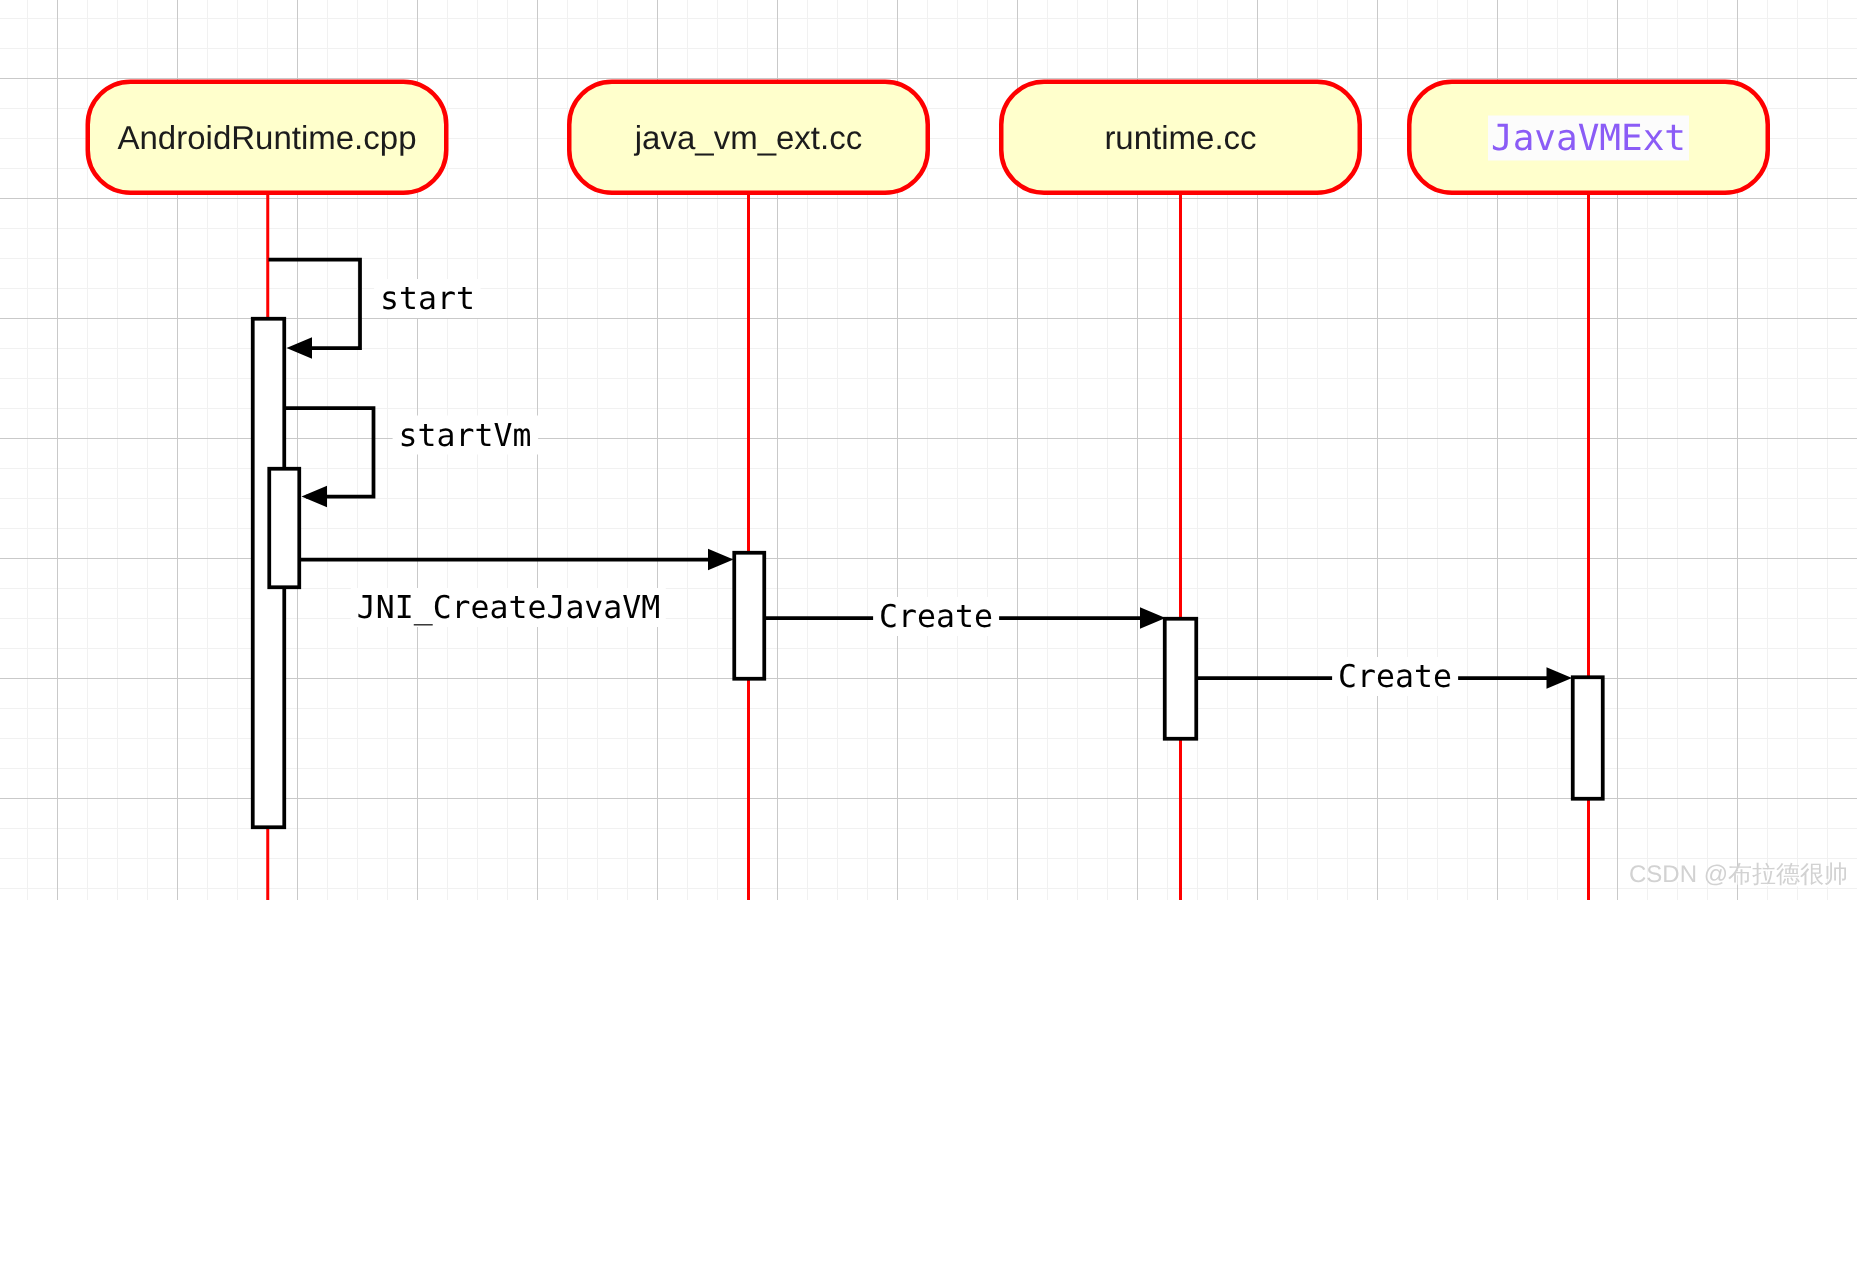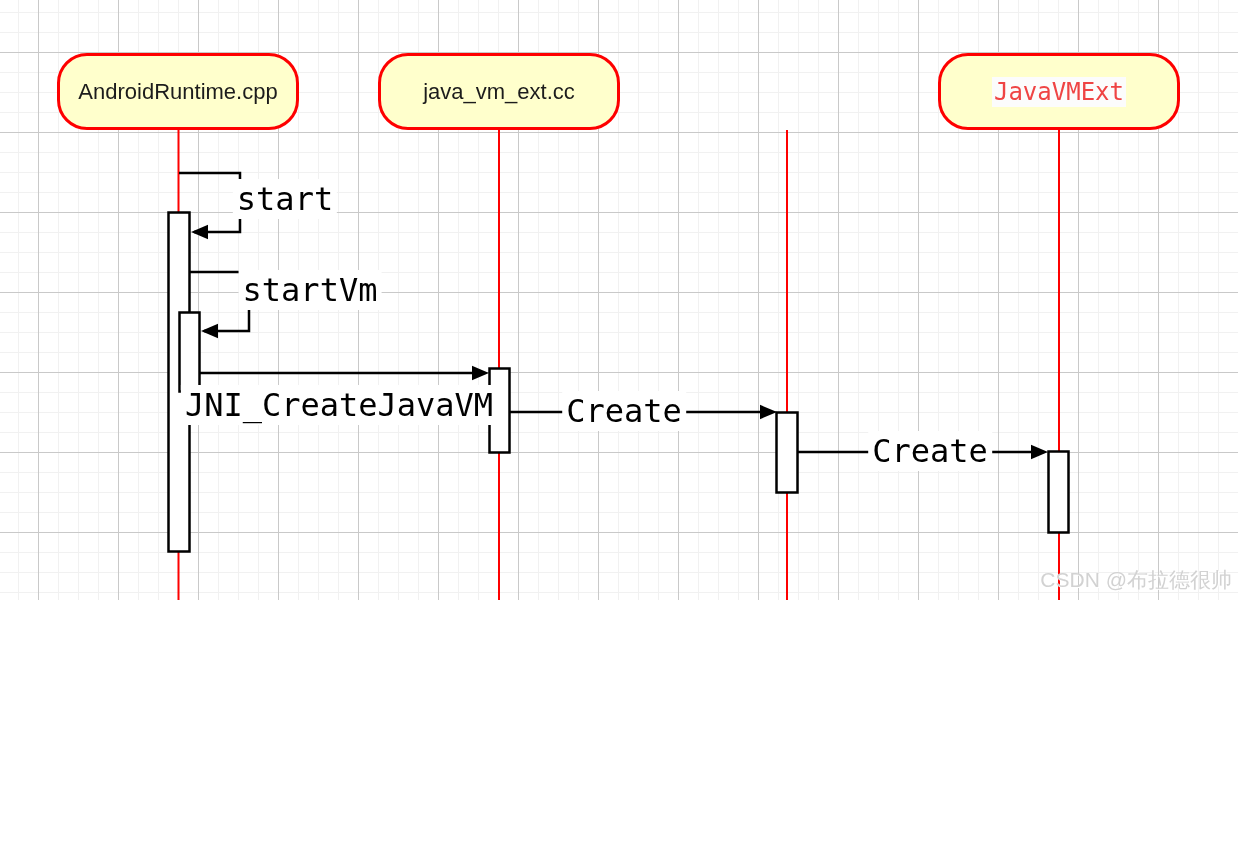--- a/index.html
+++ b/index.html
@@ -31,40 +31,40 @@
     display: flex;
     align-items: center;
     justify-content: center;
     font-size: 22px;
     color: #1c1c1c;
     z-index: 3;
   }
   .actor .code {
     font-family: "DejaVu Sans Mono", monospace;
     font-size: 24px;
-    color: #ef4444;
+    color: #8b5cf6;
     background: #fcfcfc;
     padding: 1px 2px;
   }
   .msg-label {
     position: absolute;
     transform: translate(-50%, -50%);
     font-family: "DejaVu Sans Mono", monospace;
-    font-size: 32px;
+    font-size: 21px;
     color: #000;
     background: #ffffff;
     padding: 1px 4px;
     white-space: nowrap;
     z-index: 2;
   }
   .watermark {
     position: absolute;
     right: 6px;
     bottom: 6px;
-    font-size: 21px;
+    font-size: 16px;
     color: #d2d2d2;
     text-shadow: 1px 1px 0 #ffffff;
     z-index: 4;
     white-space: nowrap;
   }
 </style>
 </head>
 <body>
 
 <div class="canvas">
@@ -113,20 +113,23 @@
       <polygon points="1048,452 1031,444.8 1031,459.2"></polygon>
     </g>
   </svg>
 
   <div class="actor" style="left:57px;">
     <span>AndroidRuntime.cpp</span>
   </div>
   <div class="actor" style="left:378px;">
     <span>java_vm_ext.cc</span>
   </div>
+  <div class="actor" style="left:666px;">
+    <span>runtime.cc</span>
+  </div>
   <div class="actor" style="left:938px;">
     <span class="code">JavaVMExt</span>
   </div>
 
   <div class="msg-label" style="left:285px; top:199px;">start</div>
   <div class="msg-label" style="left:310px; top:290px;">startVm</div>
   <div class="msg-label" style="left:339px; top:373px;margin-top:32px;">JNI_CreateJavaVM</div>
   <div class="msg-label" style="left:624px; top:411px;">Create</div>
   <div class="msg-label" style="left:930px; top:451px;">Create</div>
 

